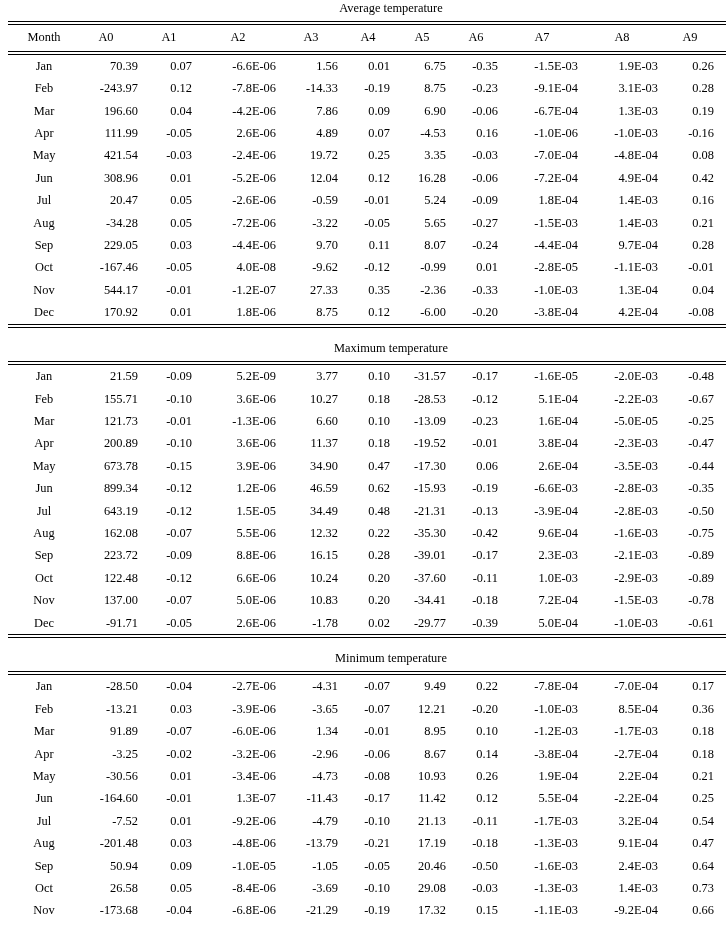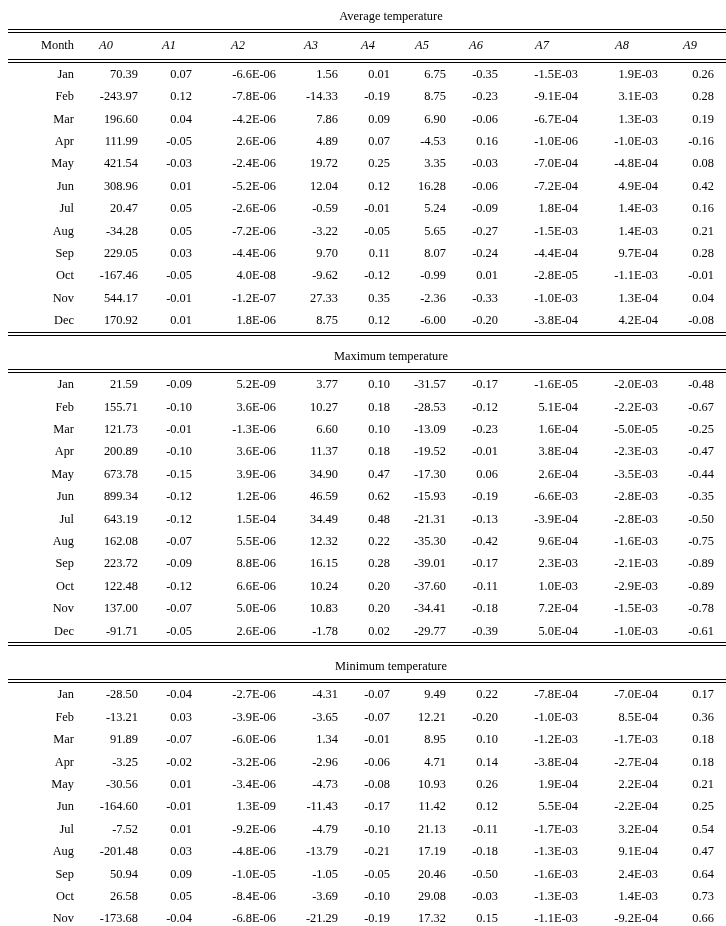--- a/index.html
+++ b/index.html
@@ -11,21 +11,21 @@
     width: 726px;
     height: 926px;
     font-family: "Liberation Serif", "DejaVu Serif", serif;
     color: #000000;
     overflow: hidden;
   }
   .page {
     width: 712px;
     height: 926px;
     box-sizing: border-box;
-    padding: 8px 8px 0 8px;
+    padding: 0 8px 0 8px;
     position: relative;
   }
   table.reg {
     width: 100%;
     border-collapse: collapse;
     table-layout: fixed;
     font-size: 12.4px;
   }
   table.reg td, table.reg th {
     padding: 0;
@@ -66,41 +66,40 @@
     font-size: 0;
   }
   
   tr.head-row td {
     padding: 6px 0 7px 0;
     text-align: center;
     vertical-align: middle;
     font-size: 12.4px;
   }
   tr.head-row td.c-month {
-    text-align: right;
+    text-align: center;
     padding-left: 6px;
   }
   
   tr.data-row td {
     padding: 5.0px 0 5.0px 0;
     text-align: right;
     vertical-align: middle;
     font-size: 12.4px;
     white-space: nowrap;
   }
   tr.data-row td.c-month {
-    text-align: right;
+    text-align: center;
     padding-left: 6px;
   }
   tr.data-row td.num {
     padding-right: 8px;
   }
   tr.head-row td.num-h {
     padding-right: 8px;
-    font-style: italic;
   }
   
   col.w-month { width: 66px; }
   col.w-a0    { width: 72px; }
   col.w-a1    { width: 54px; }
   col.w-a2    { width: 84px; }
   col.w-a3    { width: 62px; }
   col.w-a4    { width: 52px; }
   col.w-a5    { width: 56px; }
   col.w-a6    { width: 52px; }
@@ -421,21 +420,21 @@
           <td class="num">-0.19</td>
           <td class="num">-6.6E-03</td>
           <td class="num">-2.8E-03</td>
           <td class="num">-0.35</td>
           <td class="num">0.96</td>
         </tr>
         <tr class="data-row">
           <td class="c-month">Jul</td>
           <td class="num">643.19</td>
           <td class="num">-0.12</td>
-          <td class="num">1.5E-04</td>
+          <td class="num">1.5E-05</td>
           <td class="num">34.49</td>
           <td class="num">0.48</td>
           <td class="num">-21.31</td>
           <td class="num">-0.13</td>
           <td class="num">-3.9E-04</td>
           <td class="num">-2.8E-03</td>
           <td class="num">-0.50</td>
           <td class="num">0.97</td>
         </tr>
         <tr class="data-row">
@@ -566,21 +565,21 @@
           <td class="num">0.18</td>
           <td class="num">0.94</td>
         </tr>
         <tr class="data-row">
           <td class="c-month">Apr</td>
           <td class="num">-3.25</td>
           <td class="num">-0.02</td>
           <td class="num">-3.2E-06</td>
           <td class="num">-2.96</td>
           <td class="num">-0.06</td>
-          <td class="num">4.71</td>
+          <td class="num">8.67</td>
           <td class="num">0.14</td>
           <td class="num">-3.8E-04</td>
           <td class="num">-2.7E-04</td>
           <td class="num">0.18</td>
           <td class="num">0.95</td>
         </tr>
         <tr class="data-row">
           <td class="c-month">May</td>
           <td class="num">-30.56</td>
           <td class="num">0.01</td>
@@ -591,21 +590,21 @@
           <td class="num">0.26</td>
           <td class="num">1.9E-04</td>
           <td class="num">2.2E-04</td>
           <td class="num">0.21</td>
           <td class="num">0.95</td>
         </tr>
         <tr class="data-row">
           <td class="c-month">Jun</td>
           <td class="num">-164.60</td>
           <td class="num">-0.01</td>
-          <td class="num">1.3E-09</td>
+          <td class="num">1.3E-07</td>
           <td class="num">-11.43</td>
           <td class="num">-0.17</td>
           <td class="num">11.42</td>
           <td class="num">0.12</td>
           <td class="num">5.5E-04</td>
           <td class="num">-2.2E-04</td>
           <td class="num">0.25</td>
           <td class="num">0.93</td>
         </tr>
         <tr class="data-row">

